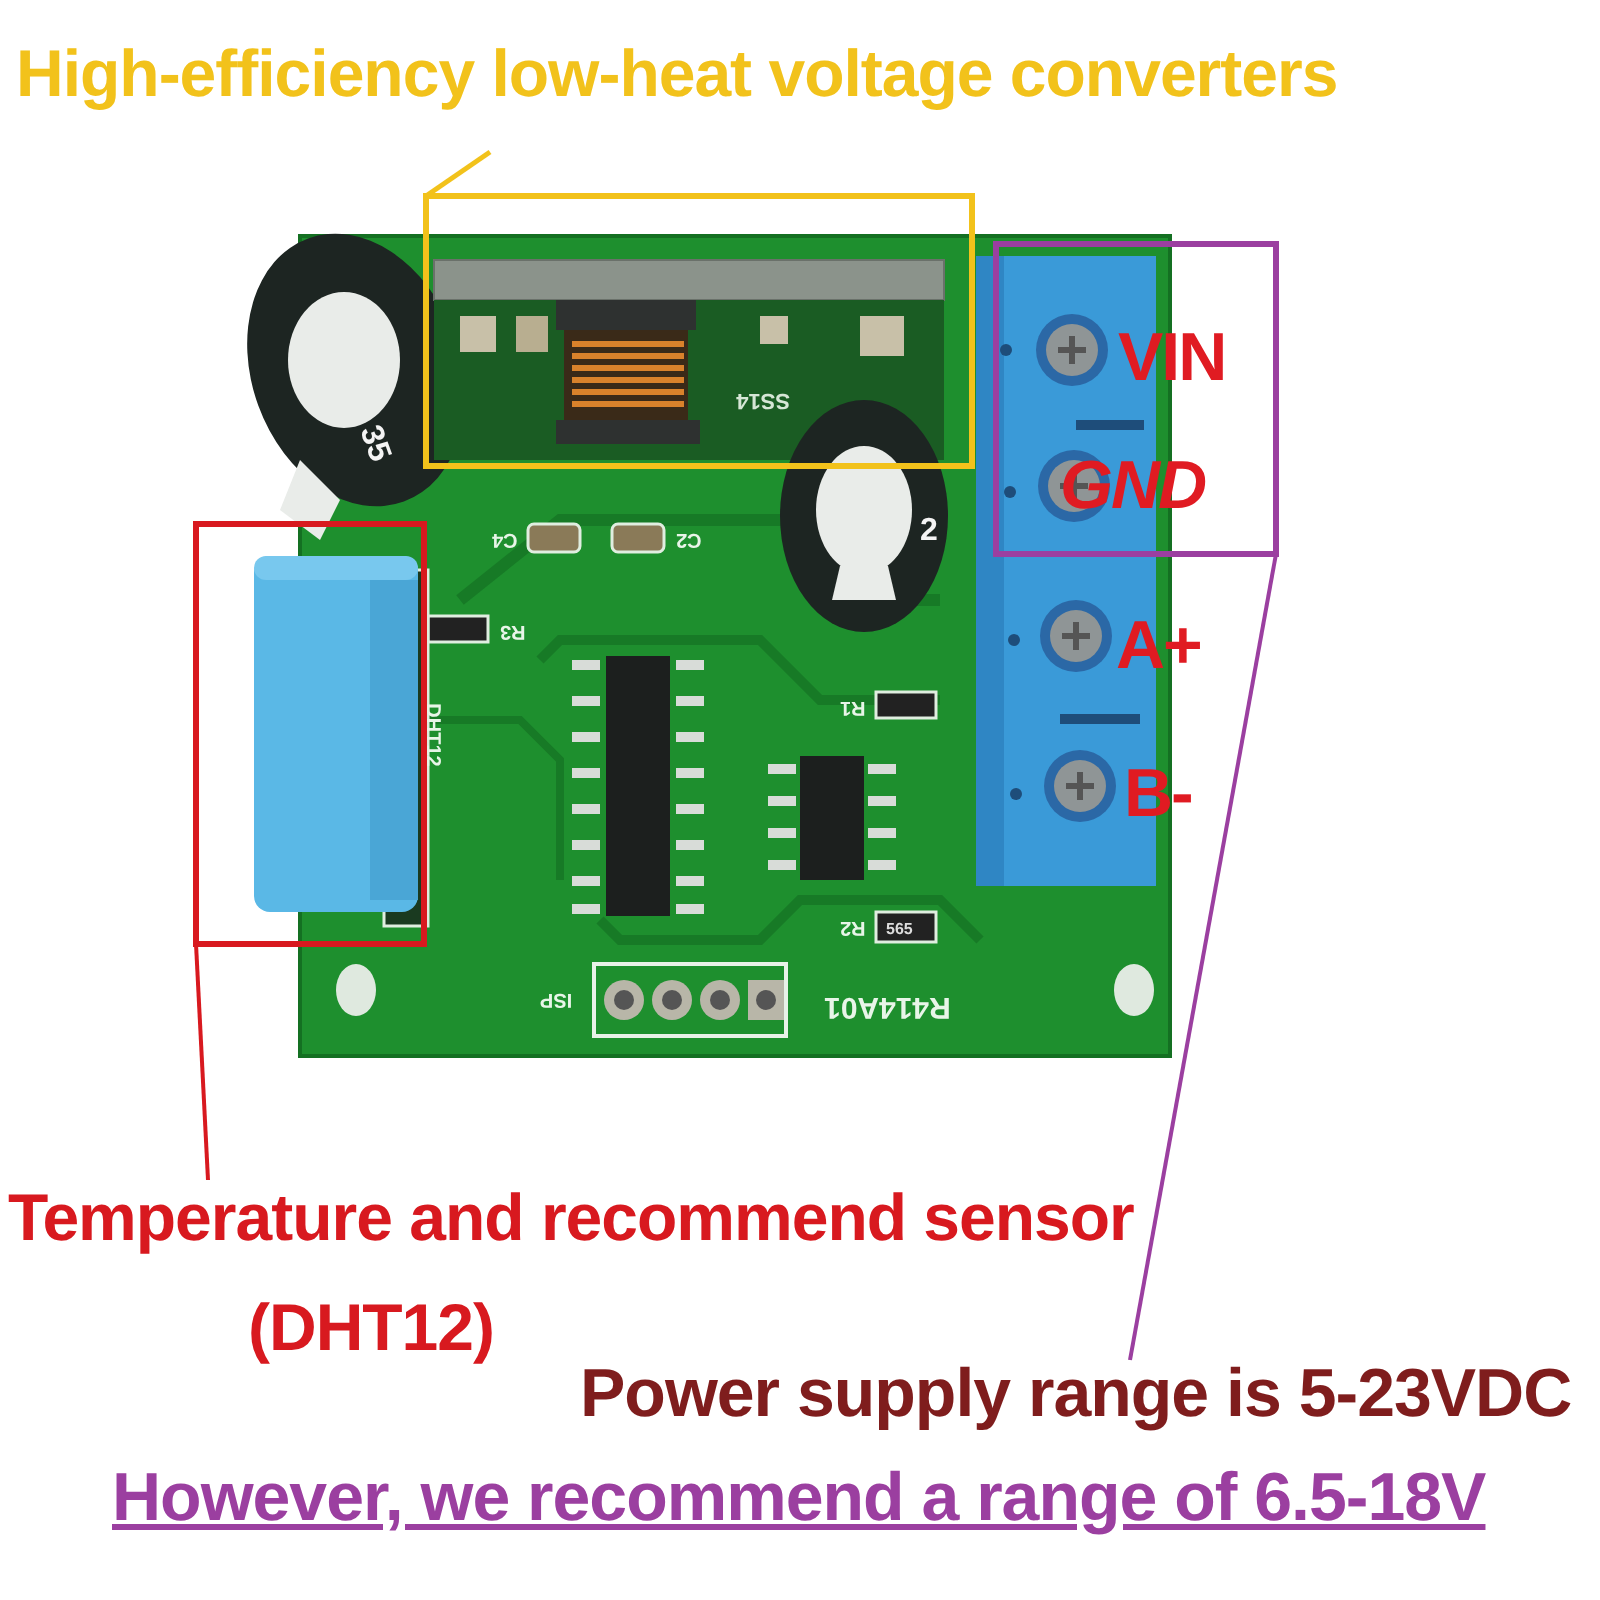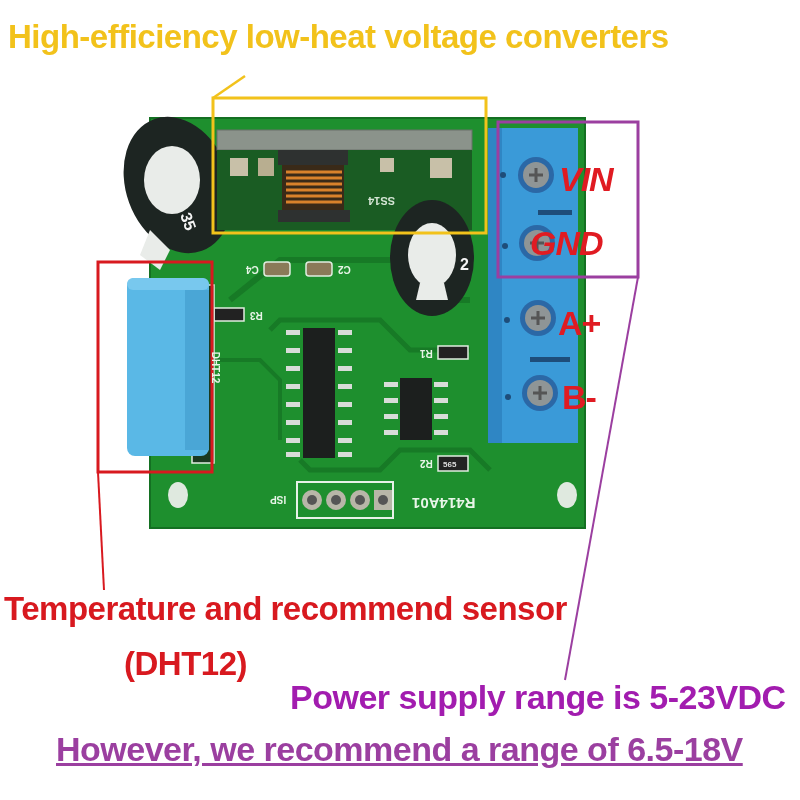--- a/index.html
+++ b/index.html
@@ -2,21 +2,21 @@
 <html><head>
   <meta charset="utf-8">
   <style>
     html, body { margin: 0; padding: 0; background: #ffffff; }
     body { width: 800px; height: 800px; position: relative; overflow: hidden; font-family: "Liberation Sans", sans-serif; }
     .abs { position: absolute; }
     .caption { font-weight: bold; white-space: nowrap; letter-spacing: -0.5px; }
     .title { left: 8px; top: 18px; font-size: 33px; color: #f2c21b; }
     .sensor-cap { left: 4px; top: 590px; font-size: 33px; color: #d8191f; }
     .sensor-cap2 { left: 96px; top: 645px; font-size: 33px; color: #d8191f; margin-left: 28px; }
-    .power1 { left: 290px; top: 678px; font-size: 34px; color: #a21caf; }
+    .power1 { left: 290px; top: 678px; font-size: 34px; color: #7f1d1d; }
     .power2 { left: 56px; top: 730px; font-size: 34px; color: #9b3fa0; text-decoration: underline; }
     .term-label { font-weight: bold; color: #e01b22; font-size: 34px; white-space: nowrap; letter-spacing: -1px; }
     .silk { color: #e8f5e8; font-family: "Liberation Sans", sans-serif; font-size: 10px; font-weight: bold; }
   </style>
 </head>
 <body>
 
 <div class="abs caption title">High-efficiency low-heat voltage converters</div>
 
 <svg class="abs" style="left:0;top:0" width="800" height="800" viewBox="0 0 800 800">
@@ -179,21 +179,21 @@
 <div class="abs silk" style="left:412px;top:495px;font-size:15px;transform:rotate(180deg);">R414A01</div>
 <div class="abs silk" style="left:270px;top:494px;transform:rotate(180deg);">ISP</div>
 <div class="abs silk" style="left:200px;top:362px;transform:rotate(90deg);">DHT12</div>
 <div class="abs silk" style="left:246px;top:264px;transform:rotate(180deg);">C4</div>
 <div class="abs silk" style="left:338px;top:264px;transform:rotate(180deg);">C2</div>
 <div class="abs silk" style="left:250px;top:310px;transform:rotate(180deg);">R3</div>
 <div class="abs silk" style="left:420px;top:348px;transform:rotate(180deg);">R1</div>
 <div class="abs silk" style="left:420px;top:458px;transform:rotate(180deg);">R2</div>
 <div class="abs silk" style="left:443px;top:460px;font-size:8px;color:#ddd;">565</div>
 
-<div class="abs term-label" style="left:559px;top:160px;font-style:italic;">VIN</div>
+<div class="abs term-label" style="left:559px;top:160px;">VIN</div>
 <div class="abs term-label" style="left:530px;top:224px;font-style:italic;">GND</div>
 <div class="abs term-label" style="left:558px;top:304px;">A+</div>
 <div class="abs term-label" style="left:562px;top:378px;">B-</div>
 
 <div class="abs caption sensor-cap">Temperature and recommend sensor</div>
 <div class="abs caption sensor-cap2">(DHT12)</div>
 <div class="abs caption power1">Power supply range is 5-23VDC</div>
 <div class="abs caption power2">However, we recommend a range of 6.5-18V</div>
 
 </body></html>

